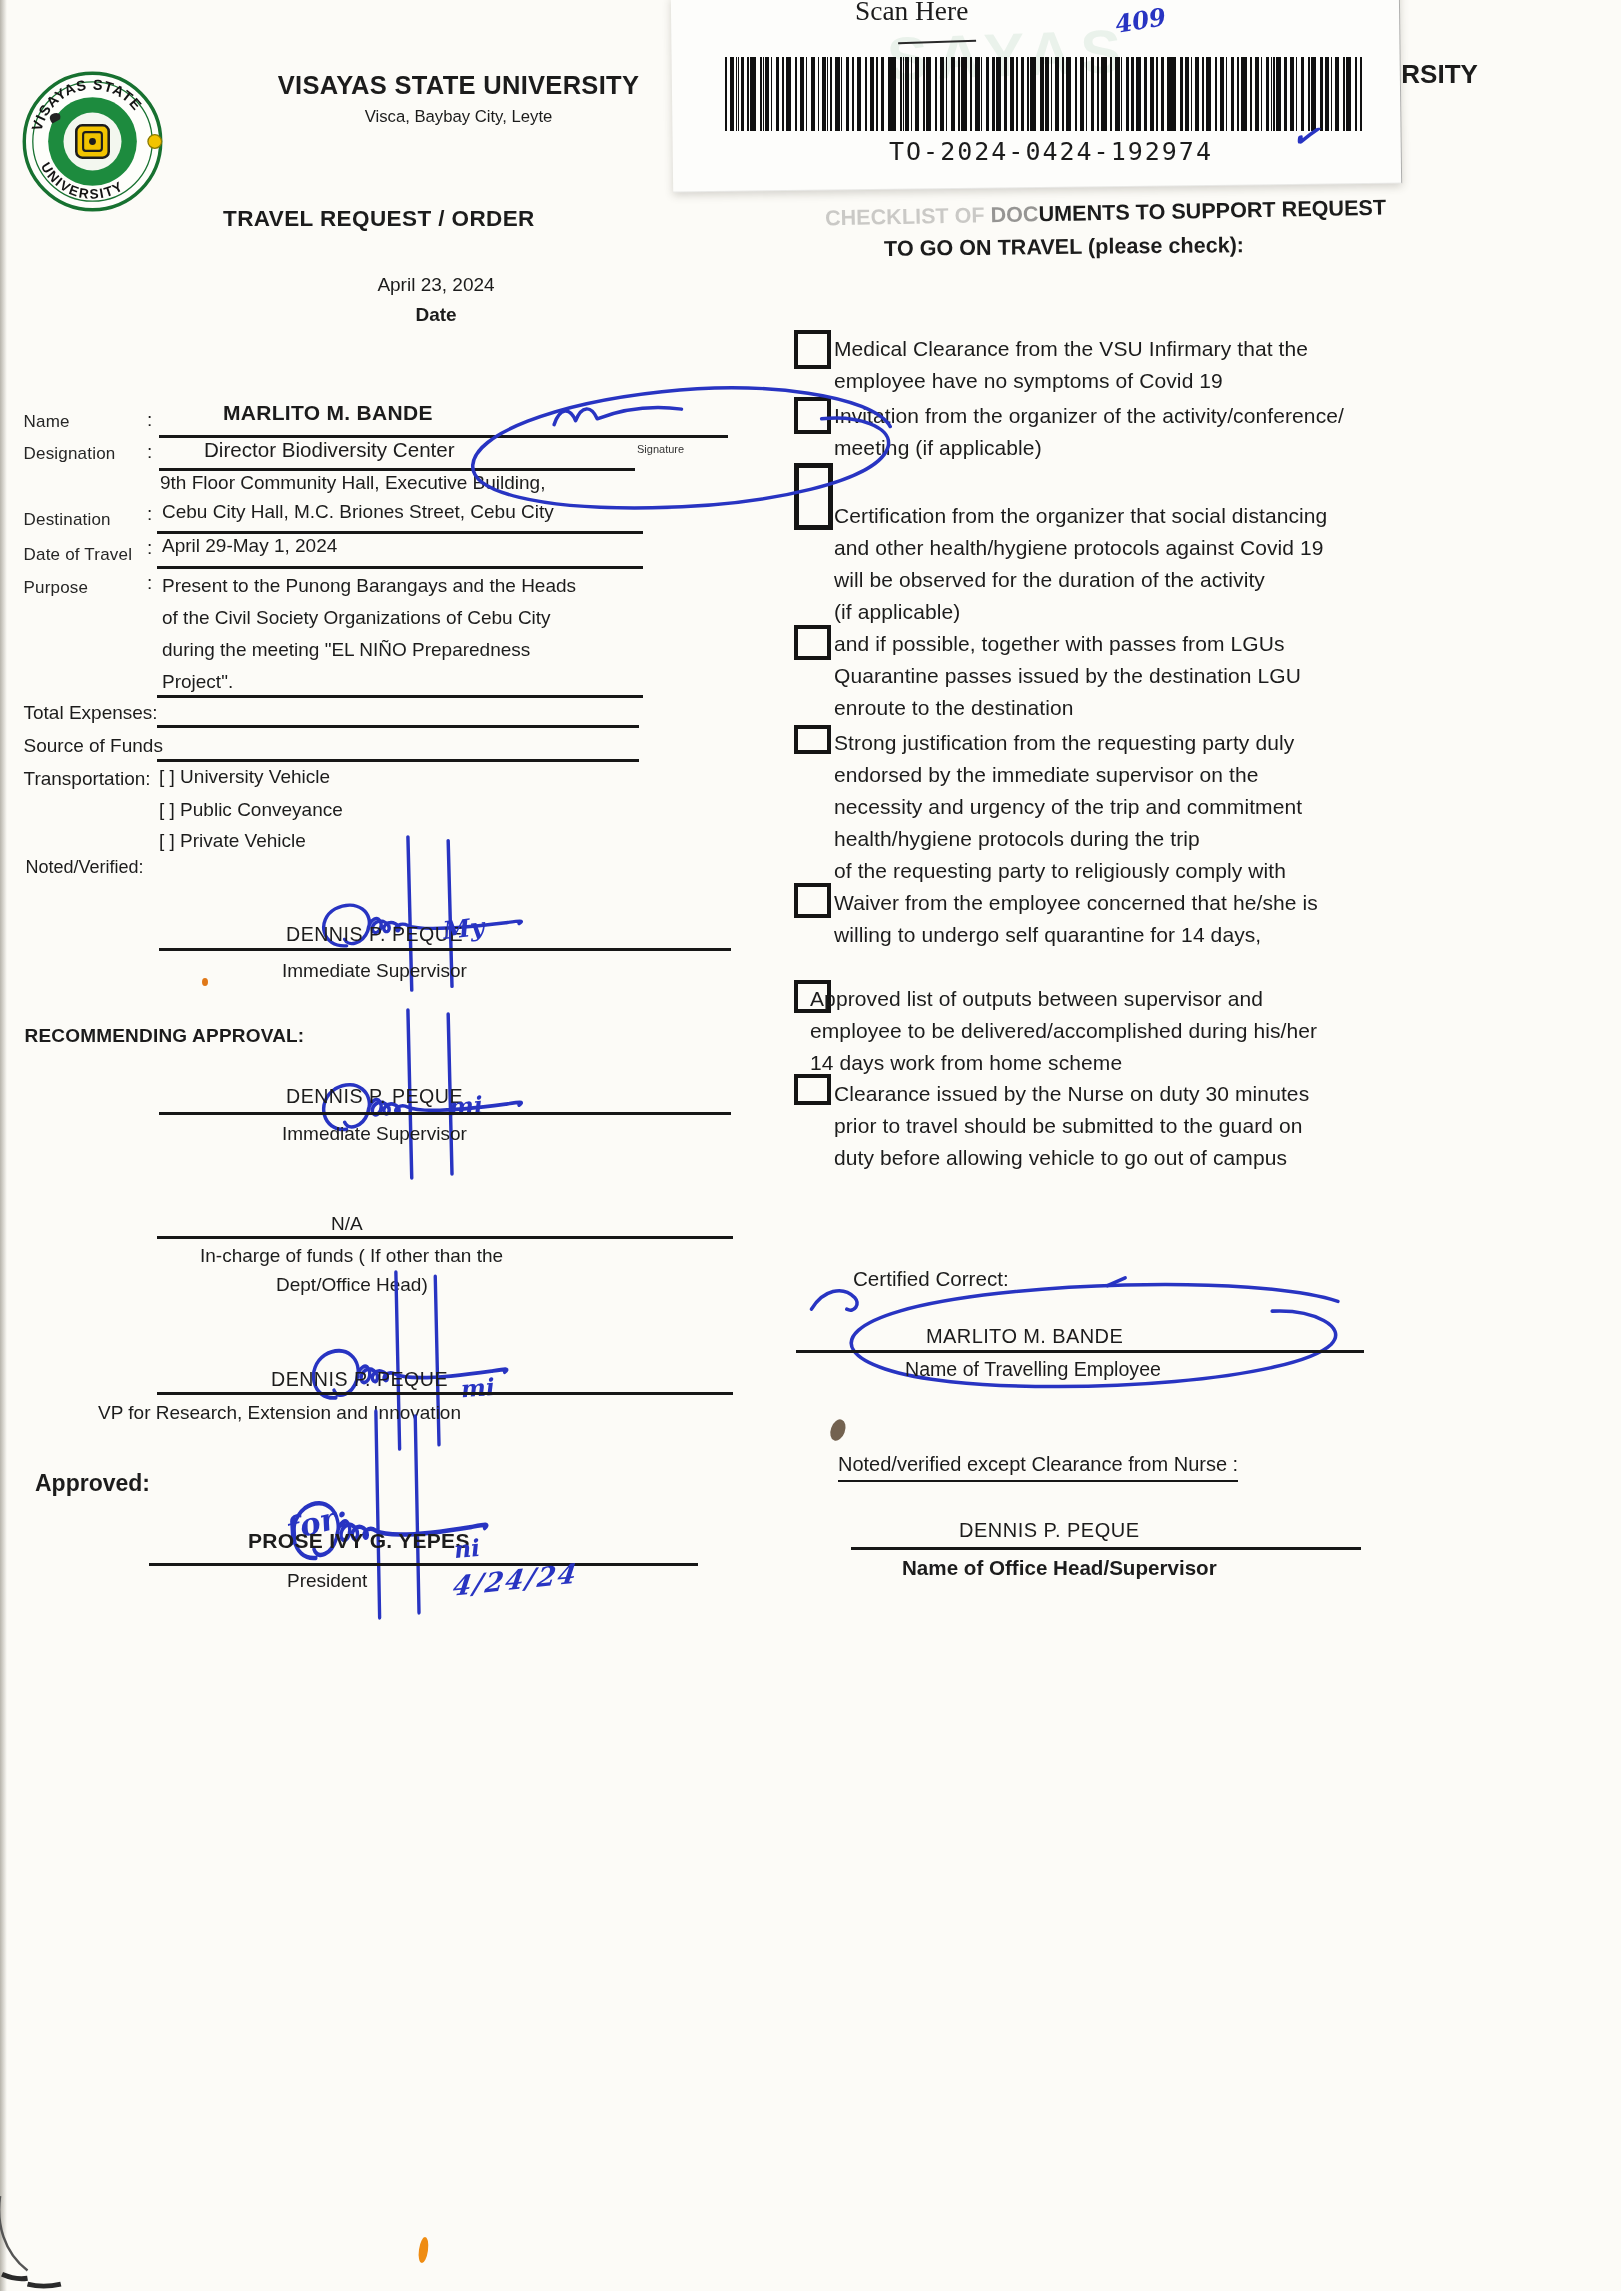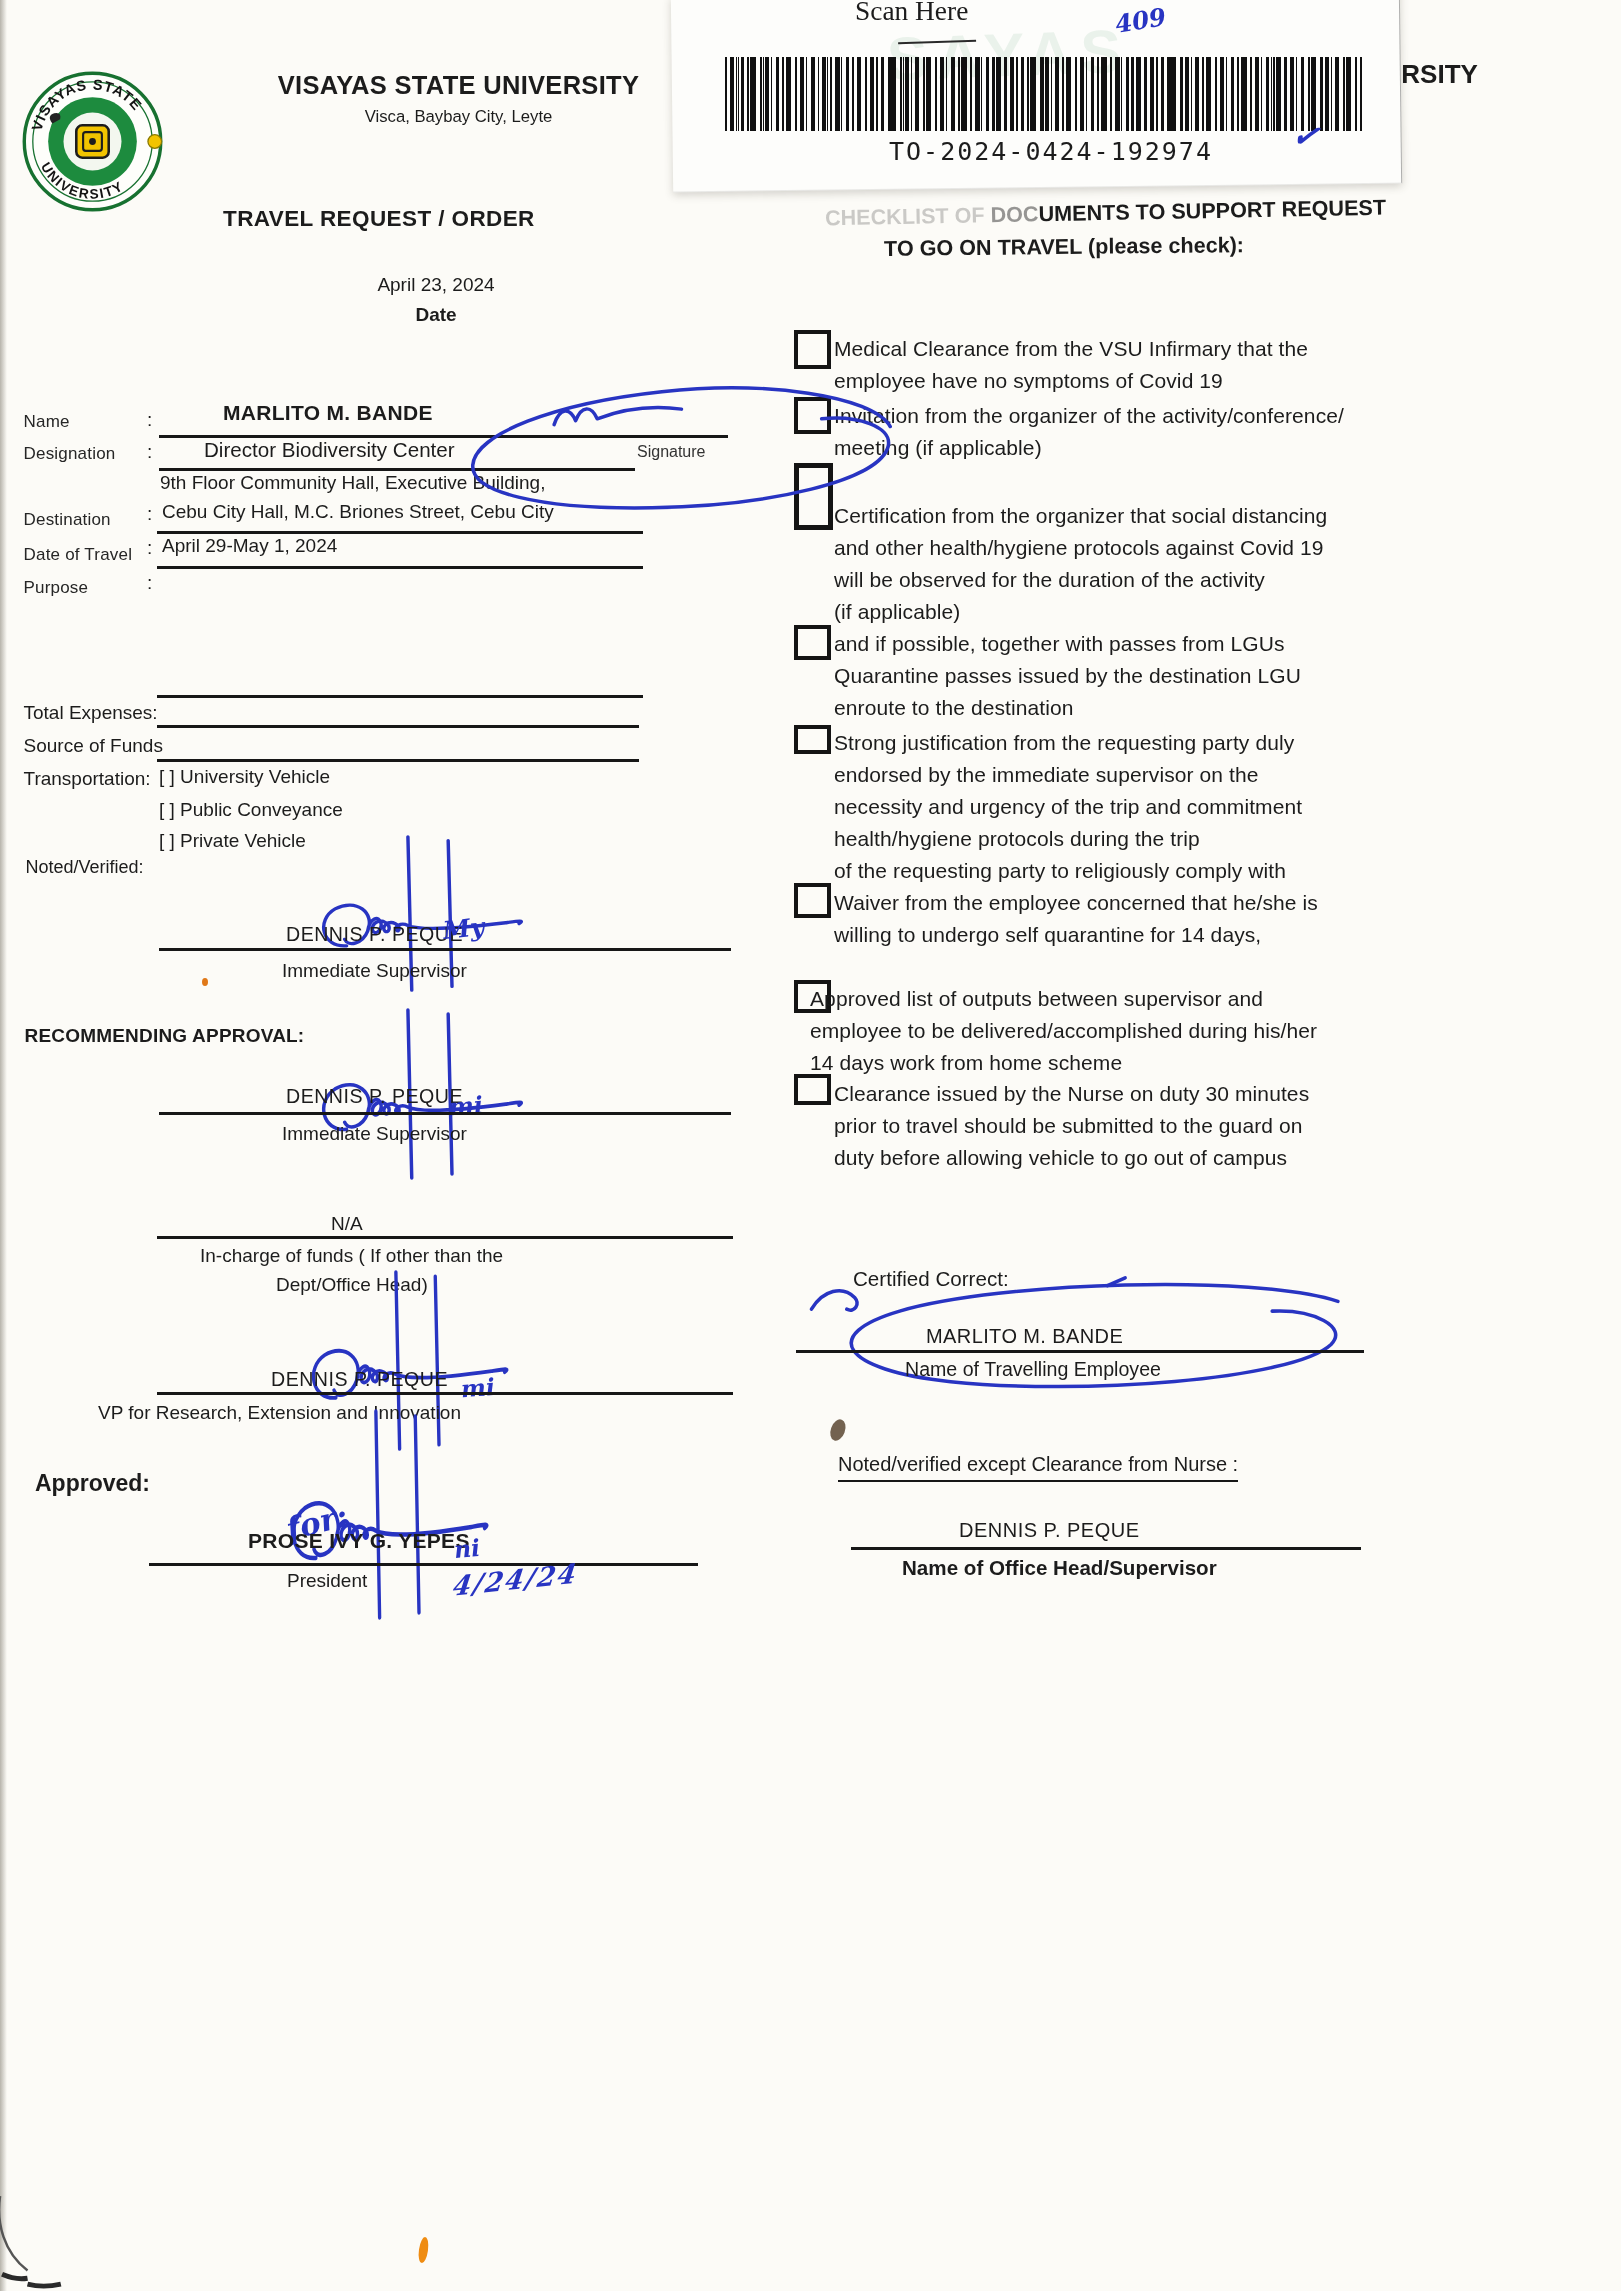--- a/index.html
+++ b/index.html
@@ -136,41 +136,47 @@
   <div class="chk-text" style="left:834px;top:1078px;width:627px">
     <div>Clearance issued by the Nurse on duty 30 minutes</div>
     <div>prior to travel should be submitted to the guard on</div>
     <div>duty before allowing vehicle to go out of campus</div>
   </div>
 
   <div class="abs lbl" style="left:23.5px;top:412px">Name</div>
   <div class="abs val" style="left:147px;top:409px">:</div>
   <div class="abs b" style="left:223px;top:401px;font-size:21px;letter-spacing:0.3px">MARLITO M. BANDE</div>
   <div class="line" style="left:159px;top:435px;width:569px"></div>
-  <div class="abs" style="left:637px;top:443px;font-size:16px;color:#333">Signature</div>
+  <div class="abs" style="left:637px;top:443px;font-size:11px;color:#333">Signature</div>
 
   <div class="abs lbl" style="left:23.5px;top:444px">Designation</div>
   <div class="abs val" style="left:147px;top:441px">:</div>
   <div class="abs" style="left:204px;top:438px;font-size:20.6px">Director Biodiversity Center</div>
   <div class="line" style="left:159px;top:468px;width:476px"></div>
 
   <div class="abs val" style="left:160px;top:472px">9th Floor Community Hall, Executive Building,</div>
 
   <div class="abs lbl" style="left:23.5px;top:510px">Destination</div>
   <div class="abs val" style="left:147px;top:503px">:</div>
   <div class="abs val" style="left:162px;top:501px">Cebu City Hall, M.C. Briones Street, Cebu City</div>
   <div class="line" style="left:157px;top:531px;width:486px"></div>
 
   <div class="abs lbl" style="left:23.5px;top:545px">Date of Travel</div>
   <div class="abs val" style="left:147px;top:537px">:</div>
   <div class="abs val" style="left:162px;top:535px">April 29-May 1, 2024</div>
   <div class="line" style="left:157px;top:566px;width:486px"></div>
 
   <div class="abs lbl" style="left:23.5px;top:578px">Purpose</div>
   <div class="abs val" style="left:147px;top:572px">:</div>
+  <div class="abs val ink-line" style="left:162px;top:570px;width:490px">
+    <div>Present to the Punong Barangays and the Heads</div>
+    <div>of the Civil Society Organizations of Cebu City</div>
+    <div>during the meeting "EL NIÑO Preparedness</div>
+    <div>Project".</div>
+  </div>
   <div class="line" style="left:157px;top:695px;width:486px"></div>
 
   <div class="abs val" style="left:23.5px;top:702px">Total Expenses:</div>
   <div class="line" style="left:157px;top:725px;width:482px"></div>
 
   <div class="abs val" style="left:23.5px;top:735px">Source of Funds</div>
   <div class="line" style="left:157px;top:759px;width:482px"></div>
 
   <div class="abs val" style="left:23.5px;top:768px">Transportation:</div>
   <div class="abs val" style="left:159px;top:766px">[ ] University Vehicle</div>

